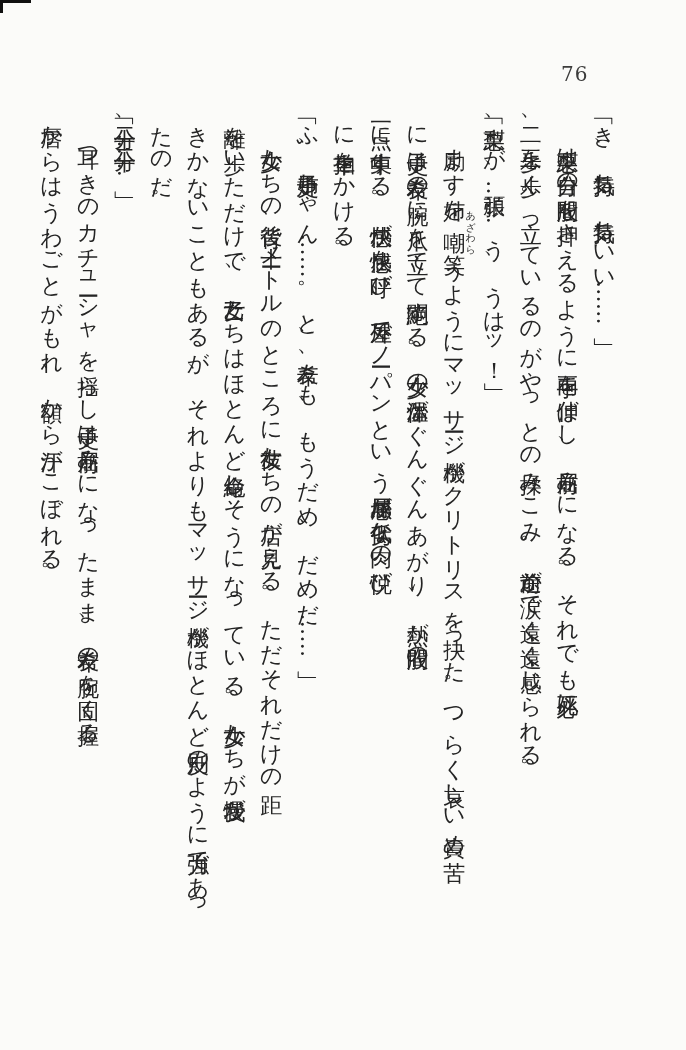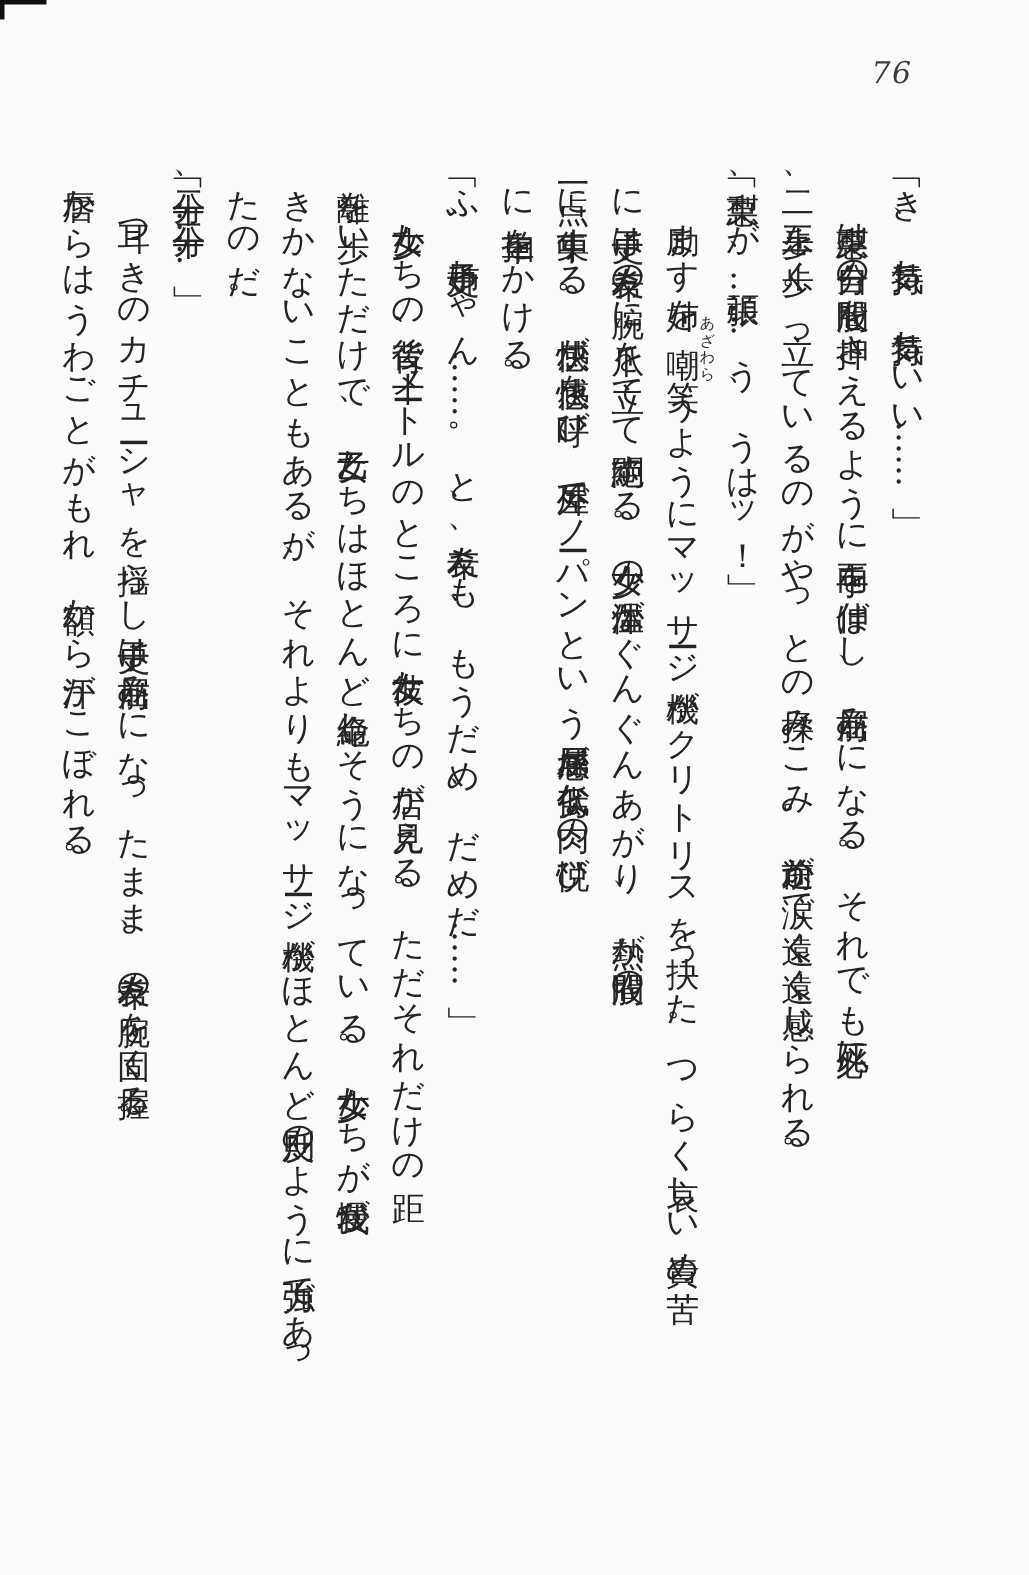--- a/index.html
+++ b/index.html
@@ -30,27 +30,25 @@
   }
   .corner-mark::after {
     content: "";
     position: absolute;
     top: 0; left: 0;
     width: 3px; height: 13px;
     background: #101010;
   }
   .page-number {
     position: absolute;
-    top: 36px;
+    top: 62px;
     left: 561px;
     font-size: 20px;
-    font-style: italic;
     color: #3c3c3c;
     letter-spacing: 1px;
-    margin-left: 20px;
   }
   .text-block {
     position: absolute;
     top: 111px;
     right: 64px;
     height: 892px;
     writing-mode: vertical-rl;
     text-orientation: mixed;
     font-size: 22px;
     line-height: 36.6px;

